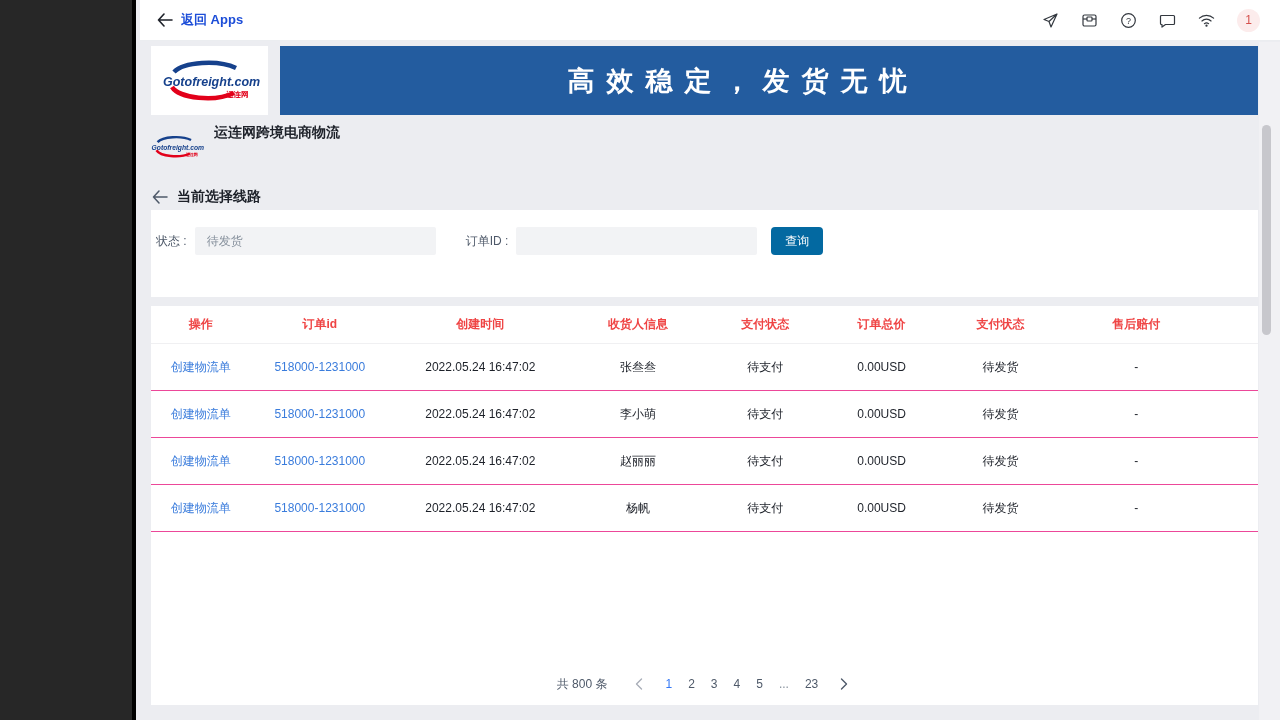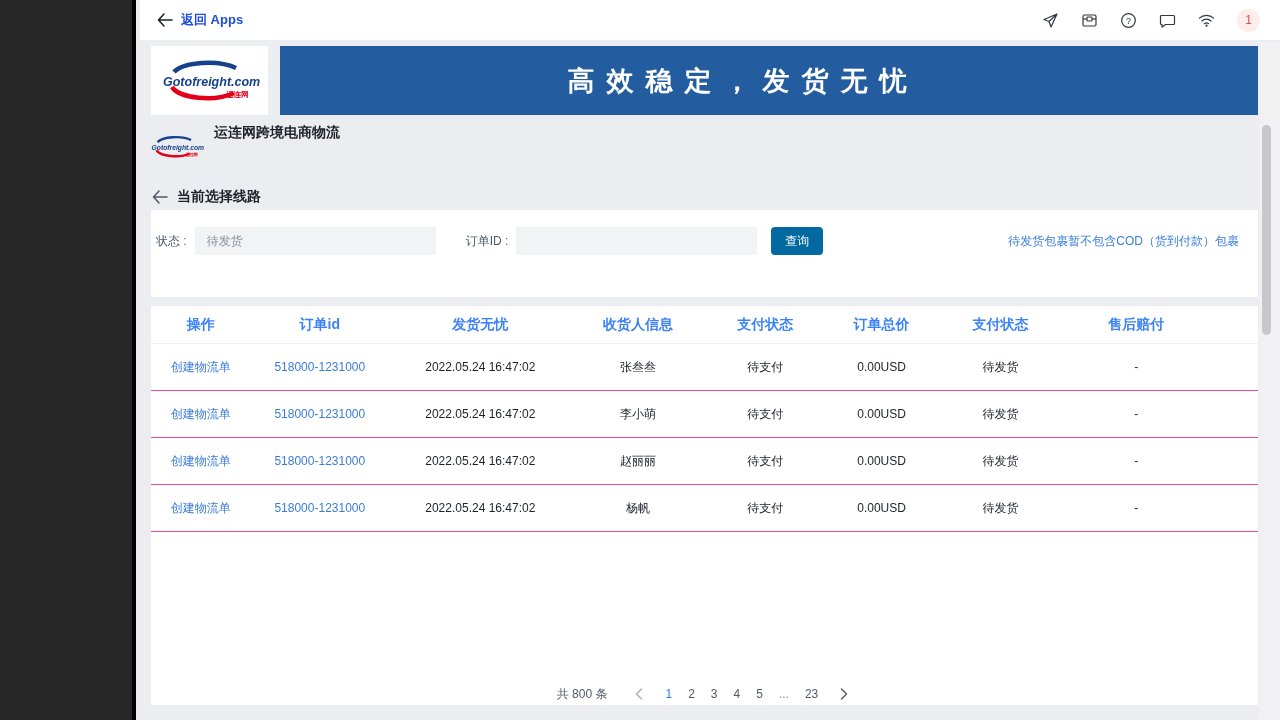--- a/index.html
+++ b/index.html
@@ -98,37 +98,37 @@
     margin-left:auto; color:#3a7cdc; font-size:12px; text-decoration:none; white-space:nowrap;
   }
   .route-line { margin-top:15px; font-size:12px; color:#86909c; }
   .route-line .hl { color:#ed7b2f; }
   
   .table-card {
     position:absolute; left:151px; top:306px; width:1107px; height:399px;
     background:#ffffff;
   }
   .thead { display:flex; align-items:center; height:38px; border-bottom:1px solid #f0f0f2; }
-  .thead > div { font-weight:bold; font-size:14px; color:#3b82f6; text-align:center; }
+  .thead > div { font-weight:bold; font-size:12px; color:#ef4444; text-align:center; }
   .tbody {}
   .trow { display:flex; align-items:center; height:47px; border-bottom:1px solid #ec4899; }
   .trow > div { font-size:12px; color:#1d2129; text-align:center; }
   
   .thead > div:nth-of-type(1), .trow > div:nth-child(1) { width:9%; }
   .thead > div:nth-of-type(2), .trow > div:nth-child(2) { width:12.5%; }
   .thead > div:nth-of-type(3), .trow > div:nth-child(3) { width:16.5%; }
   .thead > div:nth-of-type(4), .trow > div:nth-child(4) { width:12%; }
   .thead > div:nth-of-type(5), .trow > div:nth-child(5) { width:11%; }
   .thead > div:nth-of-type(6), .trow > div:nth-child(6) { width:10%; }
   .thead > div:nth-of-type(7), .trow > div:nth-child(7) { width:11.5%; }
   .thead > div:nth-of-type(8), .trow > div:nth-child(8) { width:13%; }
   a.link { color:#3a7cdc; text-decoration:none; cursor:pointer; }
   
   .pagination {
-    position:absolute; left:0; right:0; bottom:2px;
+    position:absolute; left:0; right:0; bottom:12px;
     display:flex; align-items:center; justify-content:center; gap:10px;
   }
   .total-label { color:#4e5969; margin-right:14px; }
   .pg-chevron {
     background:none; border:none; cursor:pointer; color:#86909c;
     display:flex; align-items:center; padding:0 4px;
   }
   .pages { display:flex; align-items:center; }
   .page-num {
     background:none; border:none; font-size:12px; color:#4e5969;
@@ -229,30 +229,29 @@
 </div>
 
 <div class="filter-card">
   <div class="filter-row">
     <span class="f-label">状态 :</span>
     <div class="f-input">待发货</div>
     <div class="gap1"></div>
     <span class="f-label">订单ID :</span>
     <input class="f-input" value="" style="">
     <button class="search-btn">查询</button>
-    <a class="notice-link">待发货包裹暂不包含COD（货到付款）包裹</a>
   </div>
 </div>
 
 <div class="table-card">
   <div class="thead">
 
   <div>操作</div>
       <div>订单id</div>
-      <div>发货无忧</div>
+      <div>创建时间</div>
       <div>收货人信息</div>
       <div>支付状态</div>
       <div>订单总价</div>
       <div>支付状态</div>
       <div>售后赔付</div>
     </div>
   <div class="tbody">
 
       <div class="trow">
         <div><a class="link">创建物流单</a></div>

